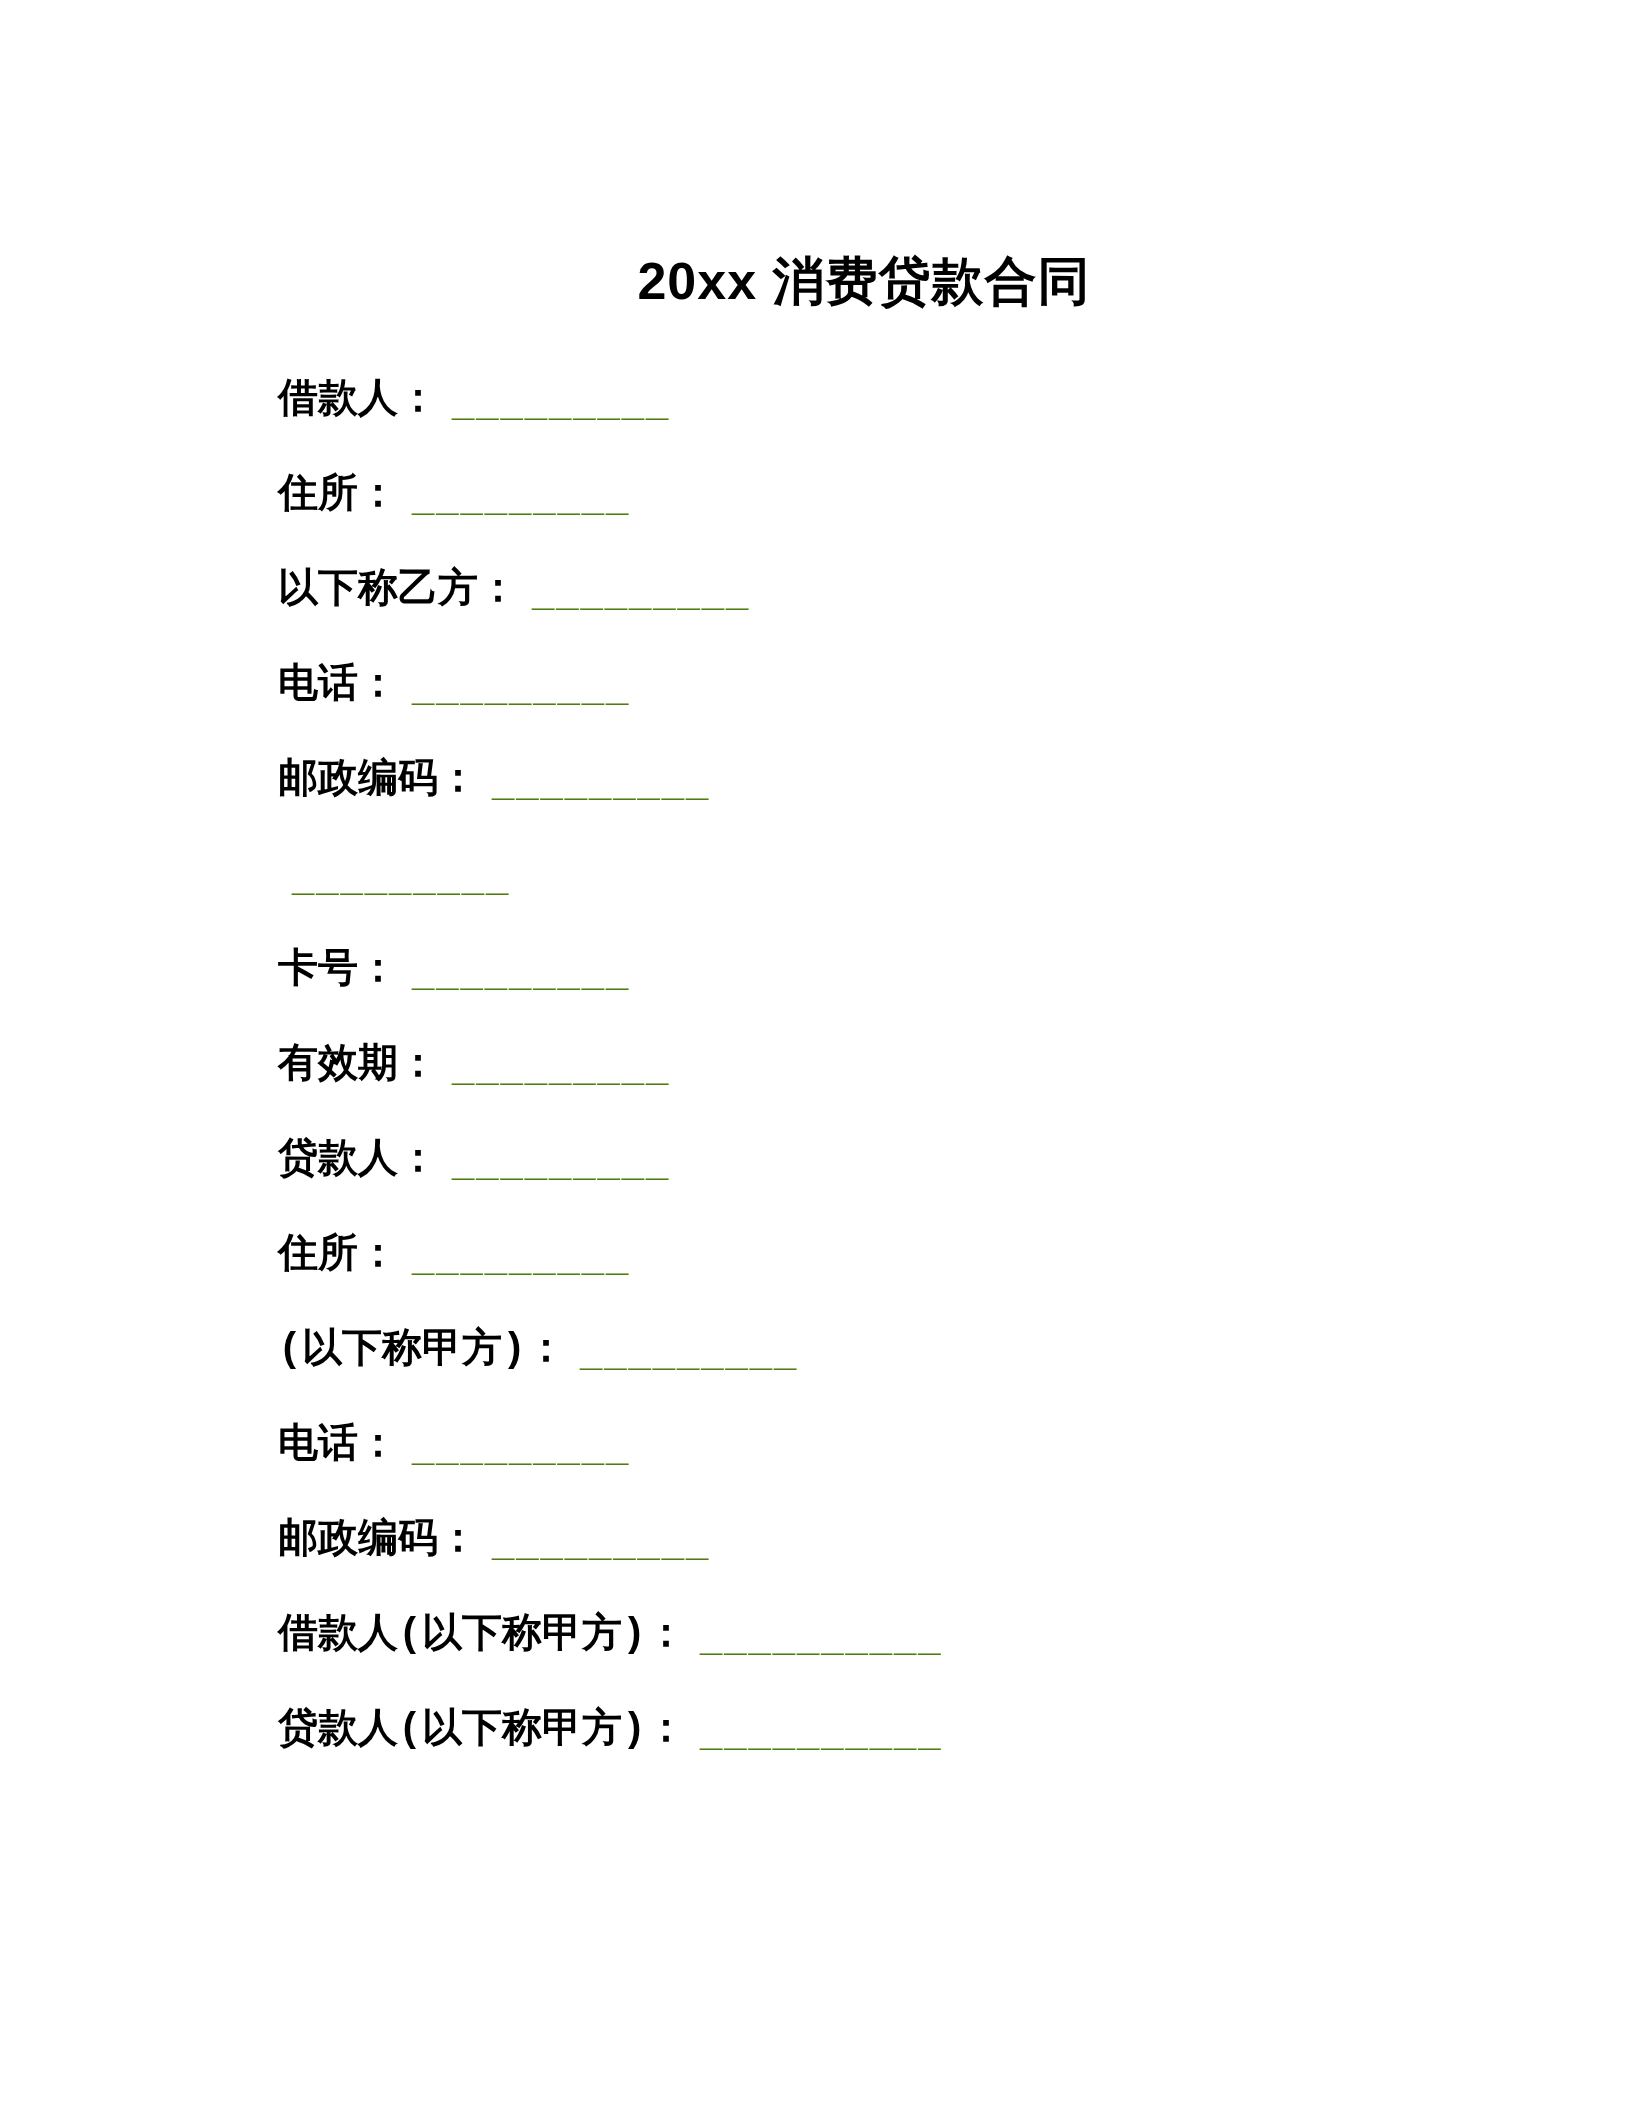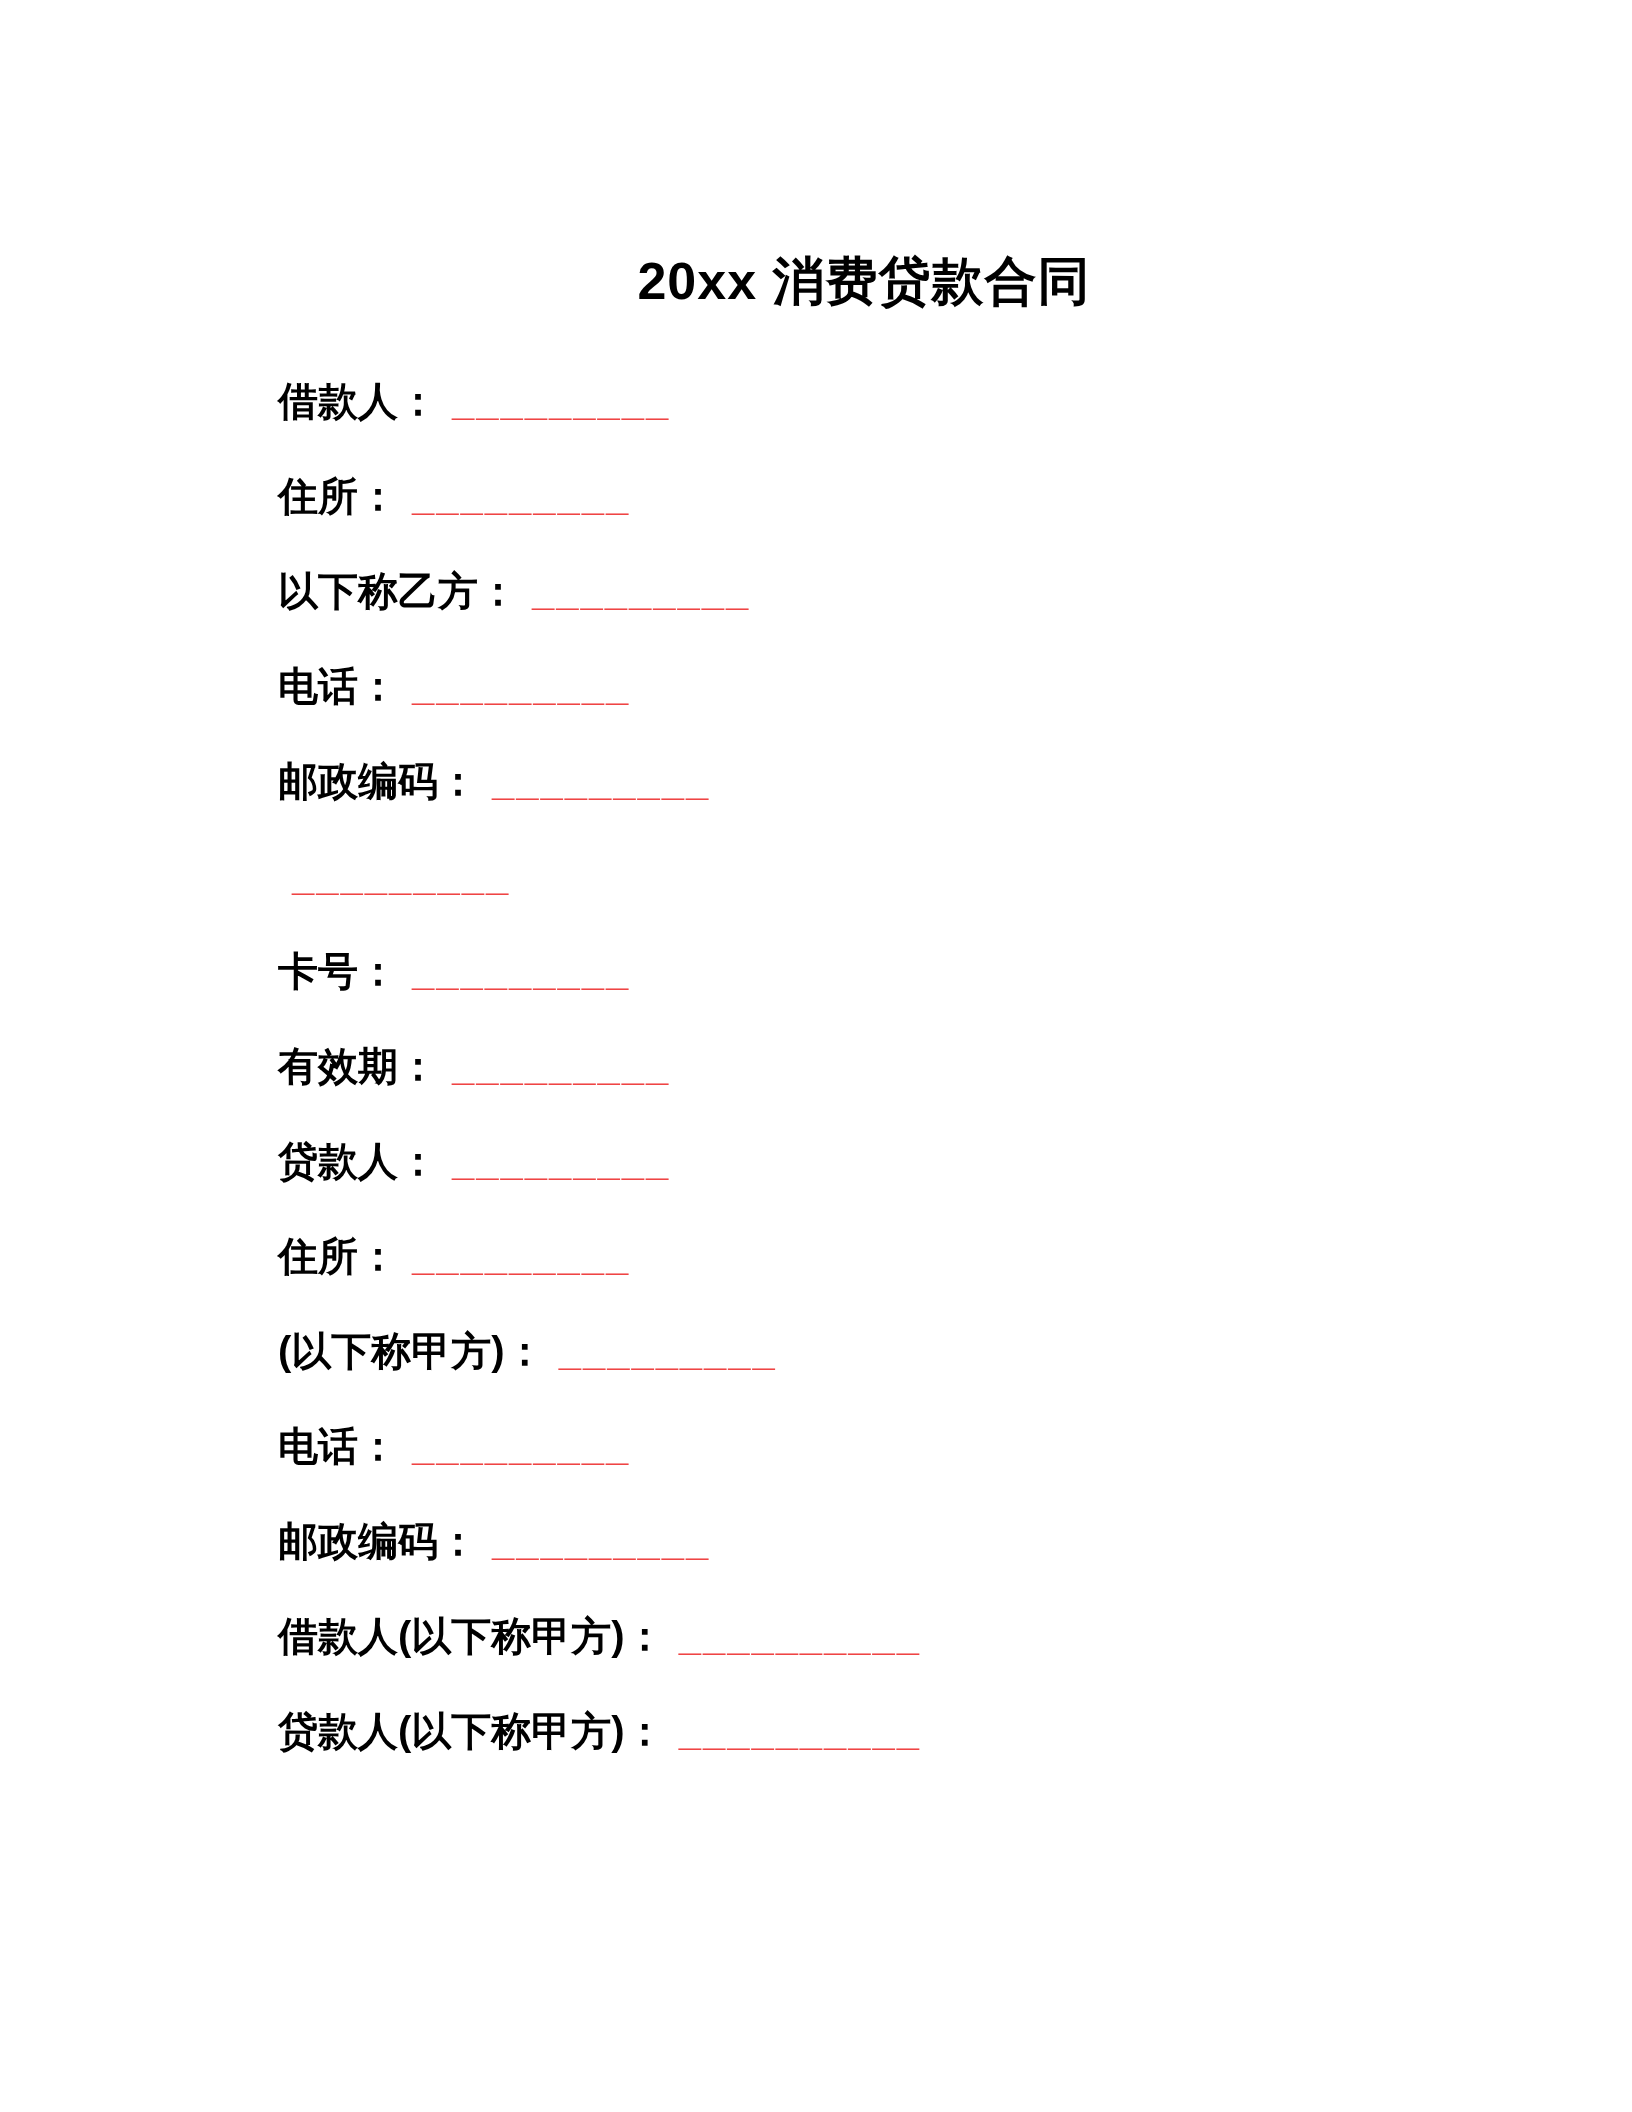--- a/index.html
+++ b/index.html
@@ -38,26 +38,27 @@
     height: 95px;
     font-size: 40px;
     font-weight: 700;
     line-height: 50px;
     white-space: nowrap;
     display: flex;
     align-items: flex-start;
   }
   .field-label {
     display: inline-block;
+    font-family: Liberation Mono, monospace;
   }
   .field-blank {
     display: inline-block;
     margin-left: 14px;
     letter-spacing: 2px;
-    color: #ef4444;
+    color: #4d7c0f;
   }
 </style>
 </head>
 <body>
 
 <div class="page">
 
   <h1 class="doc-title">20xx 消费贷款合同</h1>
 
   <div class="fields">

